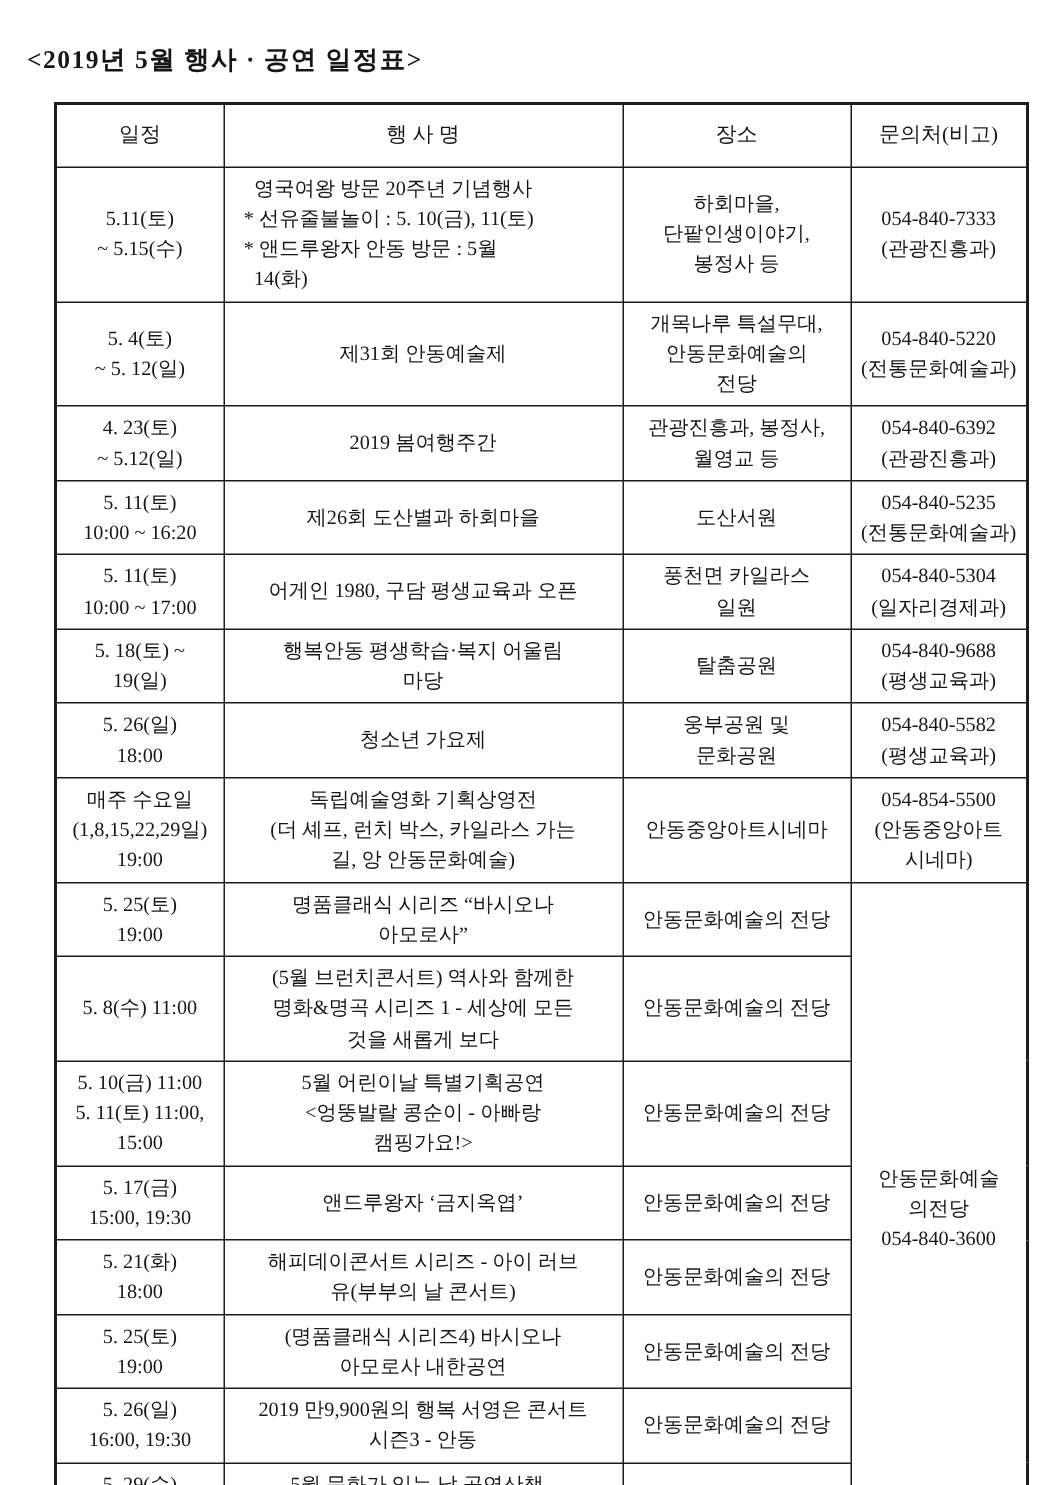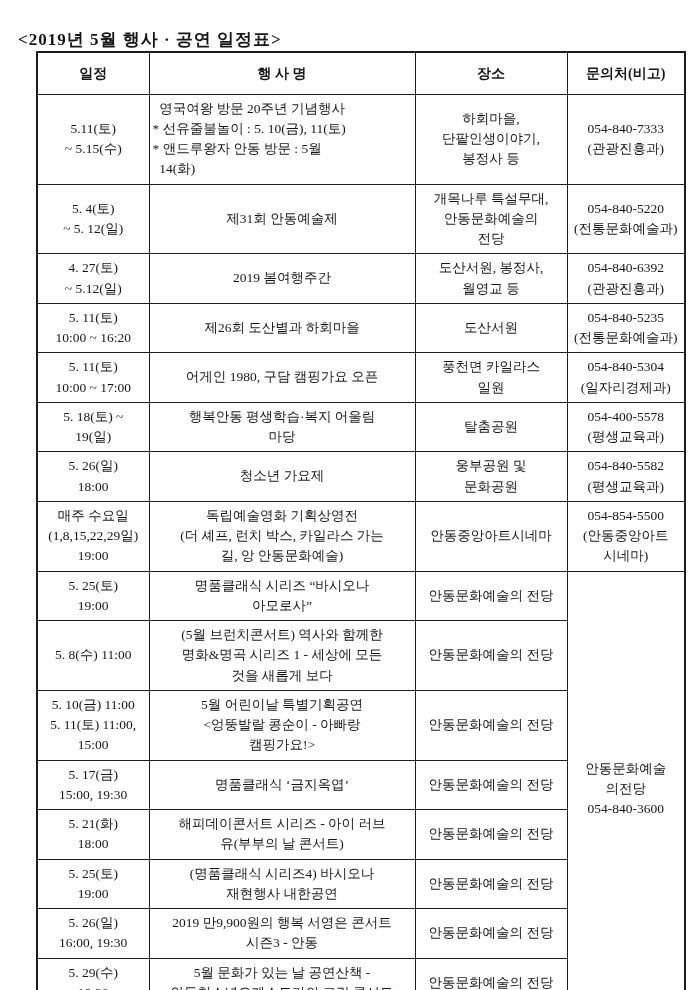--- a/index.html
+++ b/index.html
@@ -11,20 +11,21 @@
     color: #161616;
     overflow: hidden;
   }
   .page {
     padding: 28px 16px 0 18px;
   }
   .doc-title {
     font-size: 17px;
     font-weight: bold;
     letter-spacing: 1px;
+    margin-bottom: 17px;
     white-space: pre;
   }
   table.schedule-table {
     border-collapse: collapse;
     table-layout: fixed;
     width: 648px;
     margin-left: 18px;
     border: 2px solid #1c1c1c;
   }
   .schedule-table th,
@@ -32,27 +33,27 @@
     border: 1.5px solid #1c1c1c;
     text-align: center;
     vertical-align: middle;
     font-size: 13.5px;
     line-height: 1.5;
     padding: 4px 3px;
     white-space: pre-wrap;
     word-break: keep-all;
   }
   .schedule-table th {
-    font-weight: bold;
+    font-weight: normal;
     height: 42px;
     font-size: 14px;
   }
   .schedule-table td.align-left {
     text-align: left;
-    padding-left: 3px;
+    padding-left: 13px;
   }
   col.c-schedule { width: 112px; }
   col.c-event    { width: 266px; }
   col.c-venue    { width: 152px; }
   col.c-contact  { width: 118px; }
 </style>
 </head>
 <body>
 
 <div class="page">
@@ -91,52 +92,52 @@
           <td>5. 4(토)
 ~ 5. 12(일)</td>
           <td>제31회 안동예술제</td>
           <td>개목나루 특설무대,
 안동문화예술의
 전당</td>
           <td>054-840-5220
 (전통문화예술과)</td>
         </tr>
         <tr>
-          <td>4. 27(토)
+          <td>4. 23(토)
 ~ 5.12(일)</td>
           <td>2019 봄여행주간</td>
-          <td>도산서원, 봉정사,
+          <td>관광진흥과, 봉정사,
 월영교 등</td>
           <td>054-840-6392
 (관광진흥과)</td>
         </tr>
         <tr>
           <td>5. 11(토)
 10:00 ~ 16:20</td>
           <td>제26회 도산별과 하회마을</td>
           <td>도산서원</td>
           <td>054-840-5235
 (전통문화예술과)</td>
         </tr>
         <tr>
           <td>5. 11(토)
 10:00 ~ 17:00</td>
-          <td>어게인 1980, 구담 캠핑가요 오픈</td>
+          <td>어게인 1980, 구담 평생교육과 오픈</td>
           <td>풍천면 카일라스
 일원</td>
           <td>054-840-5304
 (일자리경제과)</td>
         </tr>
         <tr>
           <td>5. 18(토) ~
 19(일)</td>
           <td>행복안동 평생학습·복지 어울림
 마당</td>
           <td>탈춤공원</td>
-          <td>054-400-5578
+          <td>054-840-9688
 (평생교육과)</td>
         </tr>
         <tr>
           <td>5. 26(일)
 18:00</td>
           <td>청소년 가요제</td>
           <td>웅부공원 및
 문화공원</td>
           <td>054-840-5582
 (평생교육과)</td>
@@ -175,35 +176,35 @@
 5. 11(토) 11:00,
 15:00</td>
           <td>5월 어린이날 특별기획공연
 &lt;엉뚱발랄 콩순이 - 아빠랑
 캠핑가요!&gt;</td>
           <td>안동문화예술의 전당</td>
         </tr>
         <tr>
           <td>5. 17(금)
 15:00, 19:30</td>
-          <td>명품클래식 ‘금지옥엽’</td>
+          <td>앤드루왕자 ‘금지옥엽’</td>
           <td>안동문화예술의 전당</td>
         </tr>
         <tr>
           <td>5. 21(화)
 18:00</td>
           <td>해피데이콘서트 시리즈 - 아이 러브
 유(부부의 날 콘서트)</td>
           <td>안동문화예술의 전당</td>
         </tr>
         <tr>
           <td>5. 25(토)
 19:00</td>
           <td>(명품클래식 시리즈4) 바시오나
-재현행사 내한공연</td>
+아모로사 내한공연</td>
           <td>안동문화예술의 전당</td>
         </tr>
         <tr>
           <td>5. 26(일)
 16:00, 19:30</td>
           <td>2019 만9,900원의 행복 서영은 콘서트
 시즌3 - 안동</td>
           <td>안동문화예술의 전당</td>
         </tr>
         <tr>

